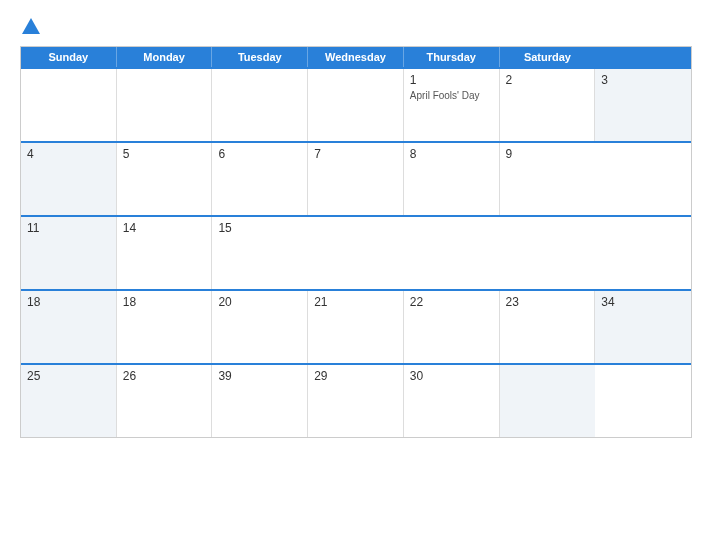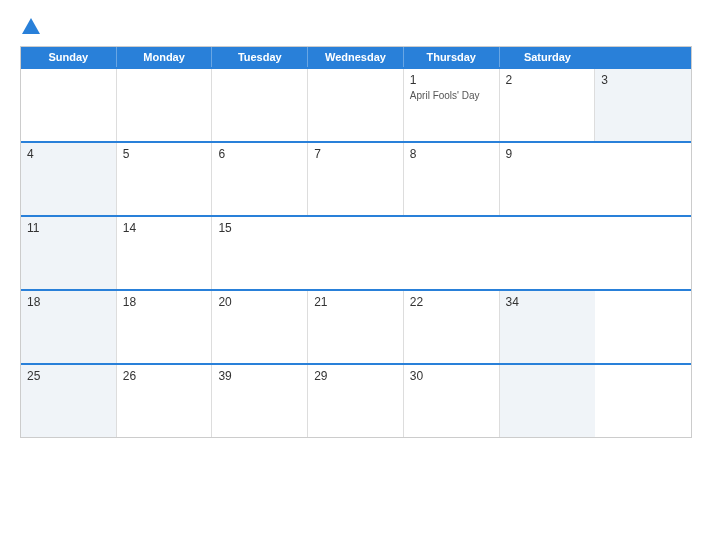--- a/index.html
+++ b/index.html
@@ -195,20 +195,23 @@
           </div>
           <div class="cal-cell">
             <div class="day-number">20</div>
           </div>
           <div class="cal-cell">
             <div class="day-number">21</div>
           </div>
           <div class="cal-cell">
             <div class="day-number">22</div>
           </div>
+          <div class="cal-cell">
+            <div class="day-number">23</div>
+          </div>
           <div class="cal-cell shaded">
             <div class="day-number">34</div>
           </div>
         </div>
         <div class="cal-row">
           <div class="cal-cell shaded">
             <div class="day-number">25</div>
           </div>
           <div class="cal-cell">
             <div class="day-number">26</div>

